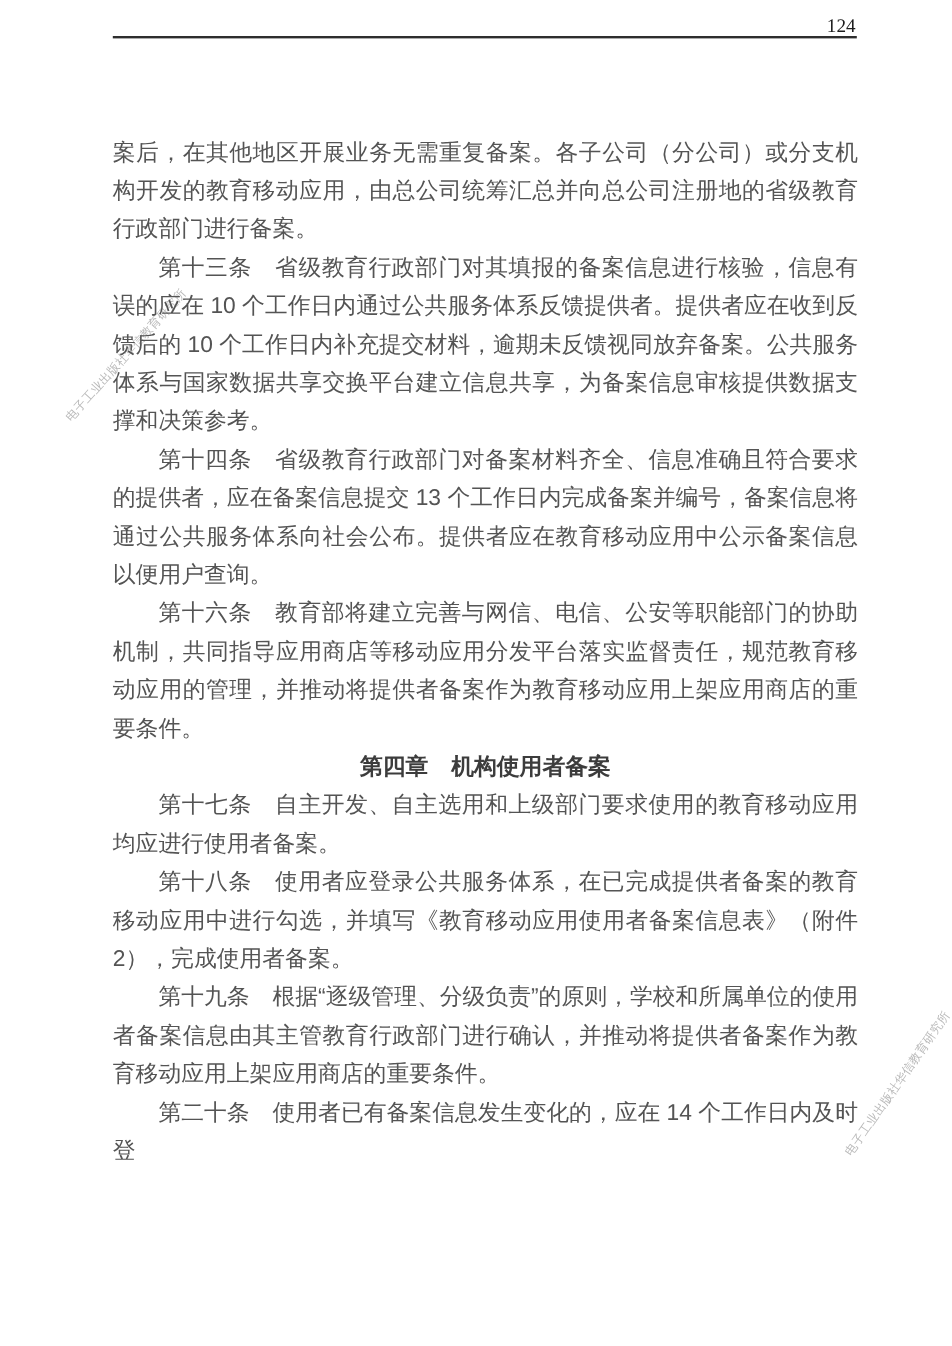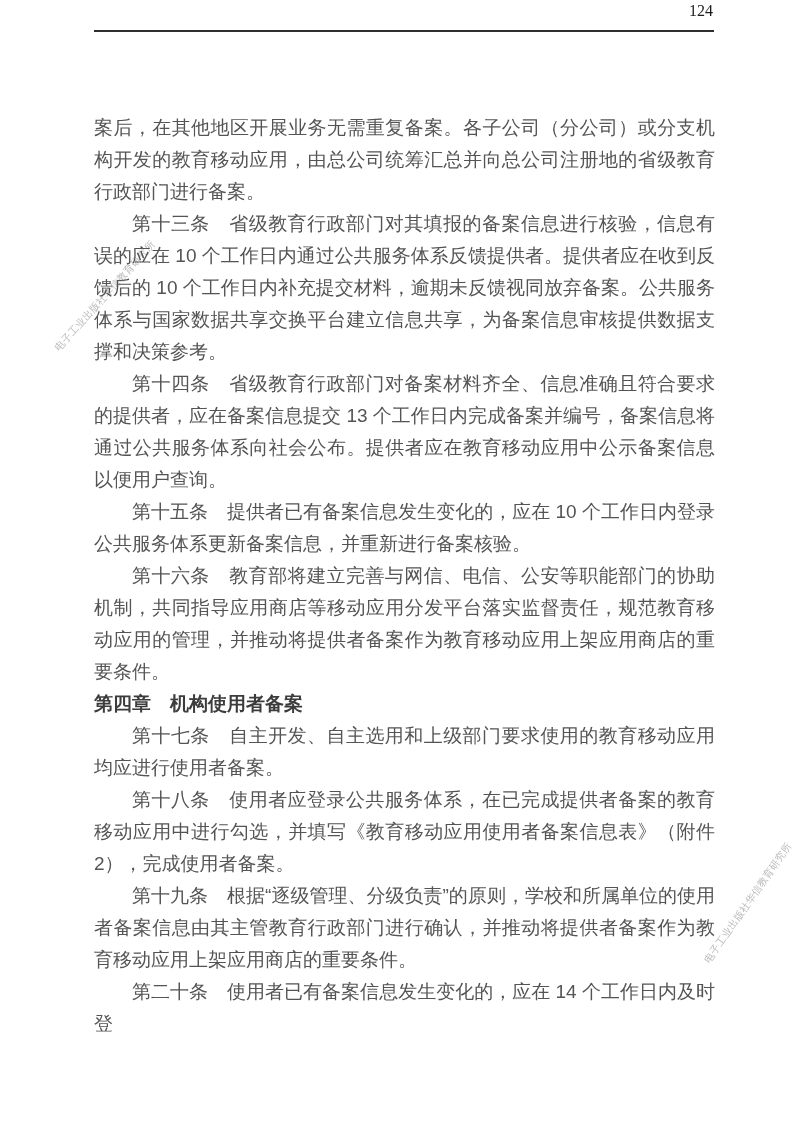--- a/index.html
+++ b/index.html
@@ -7,21 +7,21 @@
   .page {
     position: relative;
     width: 793px;
     height: 1122px;
     background: #ffffff;
     overflow: hidden;
     font-family: "Liberation Sans", "DejaVu Sans", sans-serif;
   }
   .page-number {
     position: absolute;
-    top: 2px;
+    top: 14px;
     right: 80px;
     font-family: "Liberation Serif", "DejaVu Serif", serif;
     font-size: 16px;
     color: #1c1c1c;
   }
   .header-rule {
     position: absolute;
     top: 30px;
     left: 94px;
     width: 620px;
@@ -45,21 +45,21 @@
   }
   .doc-body p.cont {
     text-indent: 0;
   }
   .chapter {
     margin: 0;
     font-size: 19px;
     line-height: 32px;
     font-weight: bold;
     color: #3c3c3c;
-    text-align: left;
+    text-align: center;
     text-indent: 0;
   }
   .watermark {
     position: absolute;
     font-size: 10px;
     letter-spacing: 0.3px;
     color: rgba(128, 128, 128, 0.55);
     white-space: nowrap;
     transform-origin: center center;
     pointer-events: none;
@@ -85,21 +85,20 @@
   <div class="header-rule"></div>
 
   <div class="watermark wm1">电子工业出版社华信教育研究所</div>
 
   <div class="watermark wm2">电子工业出版社华信教育研究所</div>
 
   <main class="doc-body">
     <p class="cont">案后，在其他地区开展业务无需重复备案。各子公司（分公司）或分支机构开发的教育移动应用，由总公司统筹汇总并向总公司注册地的省级教育行政部门进行备案。</p>
     <p>第十三条　省级教育行政部门对其填报的备案信息进行核验，信息有误的应在 10 个工作日内通过公共服务体系反馈提供者。提供者应在收到反馈后的 10 个工作日内补充提交材料，逾期未反馈视同放弃备案。公共服务体系与国家数据共享交换平台建立信息共享，为备案信息审核提供数据支撑和决策参考。</p>
     <p>第十四条　省级教育行政部门对备案材料齐全、信息准确且符合要求的提供者，应在备案信息提交 13 个工作日内完成备案并编号，备案信息将通过公共服务体系向社会公布。提供者应在教育移动应用中公示备案信息以便用户查询。</p>
-    <p>第十五条　提供者已有备案信息发生变化的，应在 10 个工作日内登录公共服务体系更新备案信息，并重新进行备案核验。</p>
     <p>第十六条　教育部将建立完善与网信、电信、公安等职能部门的协助机制，共同指导应用商店等移动应用分发平台落实监督责任，规范教育移动应用的管理，并推动将提供者备案作为教育移动应用上架应用商店的重要条件。</p>
     <h2 class="chapter">第四章　机构使用者备案</h2>
     <p>第十七条　自主开发、自主选用和上级部门要求使用的教育移动应用均应进行使用者备案。</p>
     <p>第十八条　使用者应登录公共服务体系，在已完成提供者备案的教育移动应用中进行勾选，并填写《教育移动应用使用者备案信息表》（附件 2），完成使用者备案。</p>
     <p>第十九条　根据“逐级管理、分级负责”的原则，学校和所属单位的使用者备案信息由其主管教育行政部门进行确认，并推动将提供者备案作为教育移动应用上架应用商店的重要条件。</p>
     <p>第二十条　使用者已有备案信息发生变化的，应在 14 个工作日内及时登</p>
   </main>
 
 </div>
 

